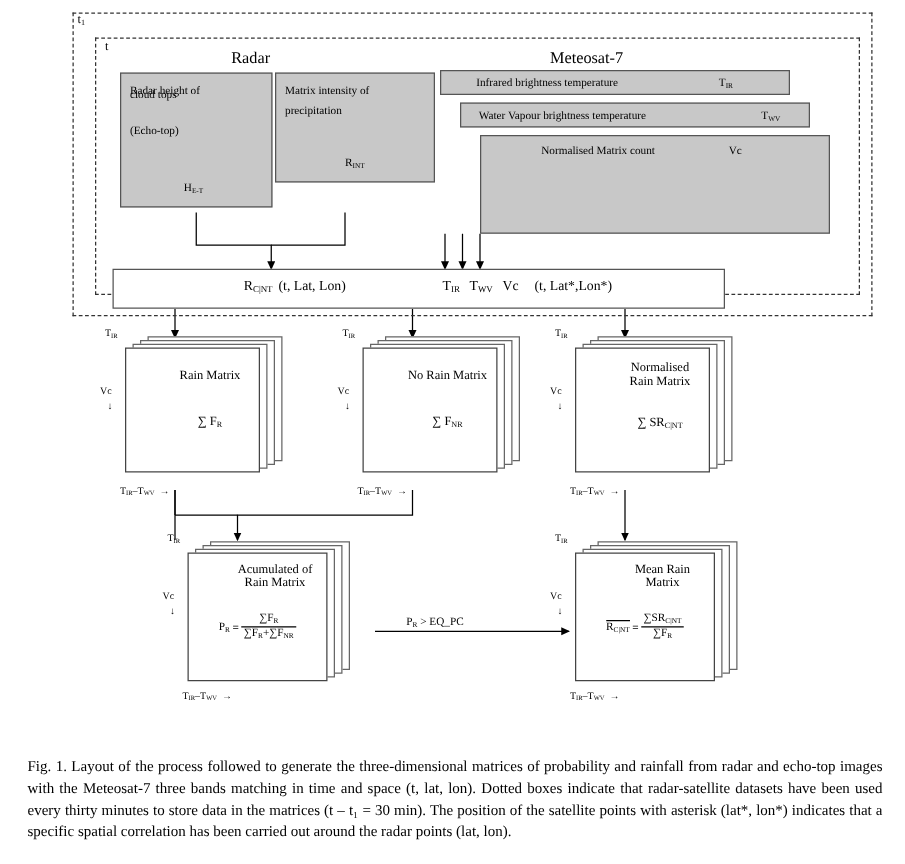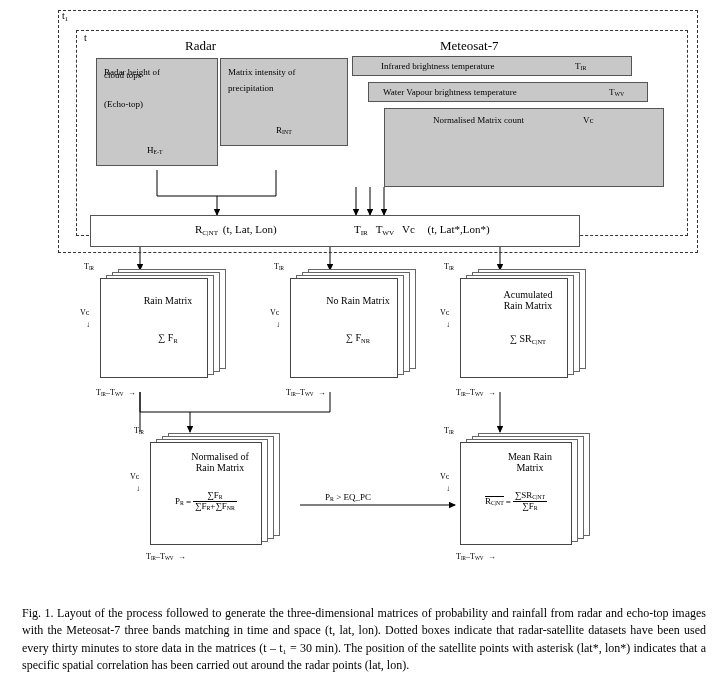--- a/index.html
+++ b/index.html
@@ -137,36 +137,36 @@
   <div class="abs xs" style="left:274px;top:262px;"><span>T</span><sub>IR</sub></div>
   <div class="abs xs" style="left:270px;top:308px;">Vc</div>
   <div class="abs xs" style="left:276px;top:320px;">↓</div>
   <div class="abs xs" style="left:286px;top:388px;"><span>T</span><sub>IR</sub>–<span>T</span><sub>WV</sub> &nbsp;→</div>
 
   <div class="stackwrap" style="left:460px;top:278px;width:126px;height:110px;">
     <div class="sh" style="left:18px;top:-9px;width:108px;height:100px;"></div>
     <div class="sh" style="left:12px;top:-6px;width:108px;height:100px;"></div>
     <div class="sh" style="left:6px;top:-3px;width:108px;height:100px;"></div>
     <div class="main colstack" style="width:108px;height:100px;">
-      <div class="ten" style="margin-top:-22px;">Acumulated</div>
+      <div class="ten" style="margin-top:-22px;">Normalised</div>
       <div class="ten">Rain Matrix</div>
       <div class="ten" style="margin-top:22px;"><span>∑ SR</span><sub>C|NT</sub></div>
     </div>
   </div>
   <div class="abs xs" style="left:444px;top:262px;"><span>T</span><sub>IR</sub></div>
   <div class="abs xs" style="left:440px;top:308px;">Vc</div>
   <div class="abs xs" style="left:446px;top:320px;">↓</div>
   <div class="abs xs" style="left:456px;top:388px;"><span>T</span><sub>IR</sub>–<span>T</span><sub>WV</sub> &nbsp;→</div>
 
   <div class="stackwrap" style="left:150px;top:442px;width:136px;height:110px;">
     <div class="sh" style="left:18px;top:-9px;width:112px;height:103px;"></div>
     <div class="sh" style="left:12px;top:-6px;width:112px;height:103px;"></div>
     <div class="sh" style="left:6px;top:-3px;width:112px;height:103px;"></div>
     <div class="main colstack" style="width:112px;height:103px;">
-      <div class="ten" style="margin-top:-24px;">Normalised of</div>
+      <div class="ten" style="margin-top:-24px;">Acumulated of</div>
       <div class="ten">Rain Matrix</div>
       <div style="margin-top:18px;font-size:9px;display:flex;align-items:center;">
         <span><span>P</span><sub>R</sub></span>
         <span style="margin:0 2px;">=</span>
         <span class="frac">
           <span class="num"><span>∑F</span><sub>R</sub></span>
           <span class="den"><span>∑F</span><sub>R</sub><span>+</span><span>∑F</span><sub>NR</sub></span>
         </span>
       </div>
     </div>

